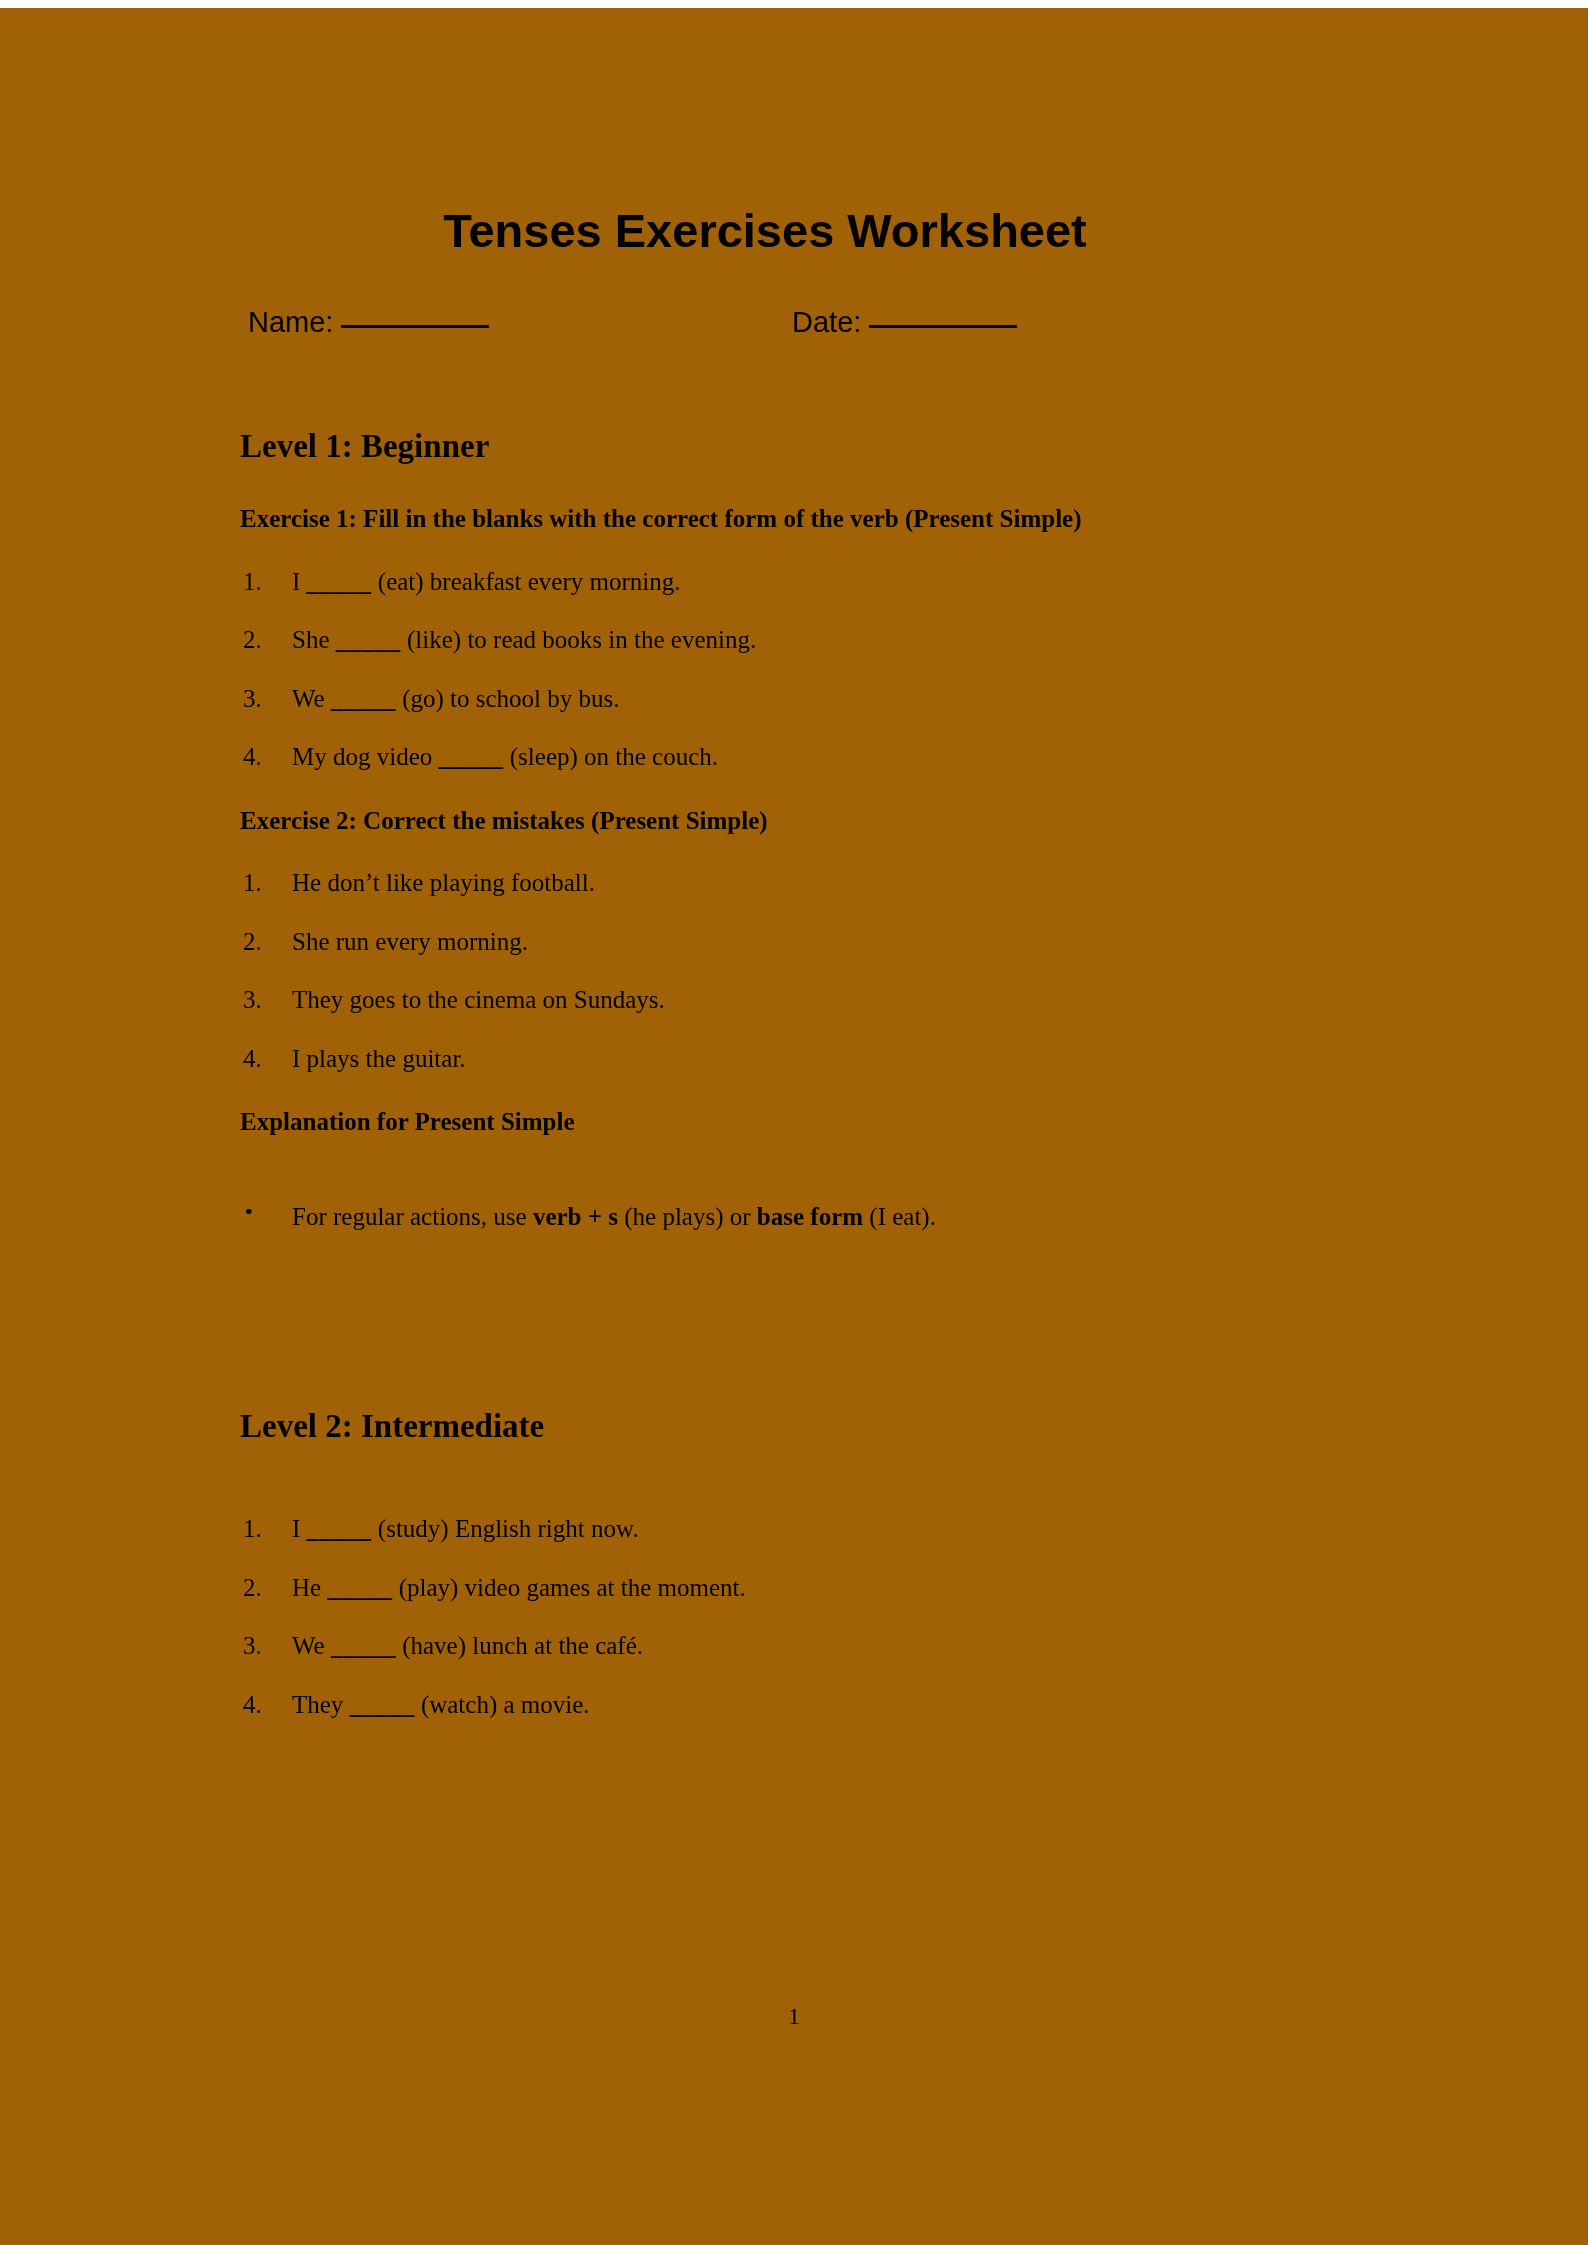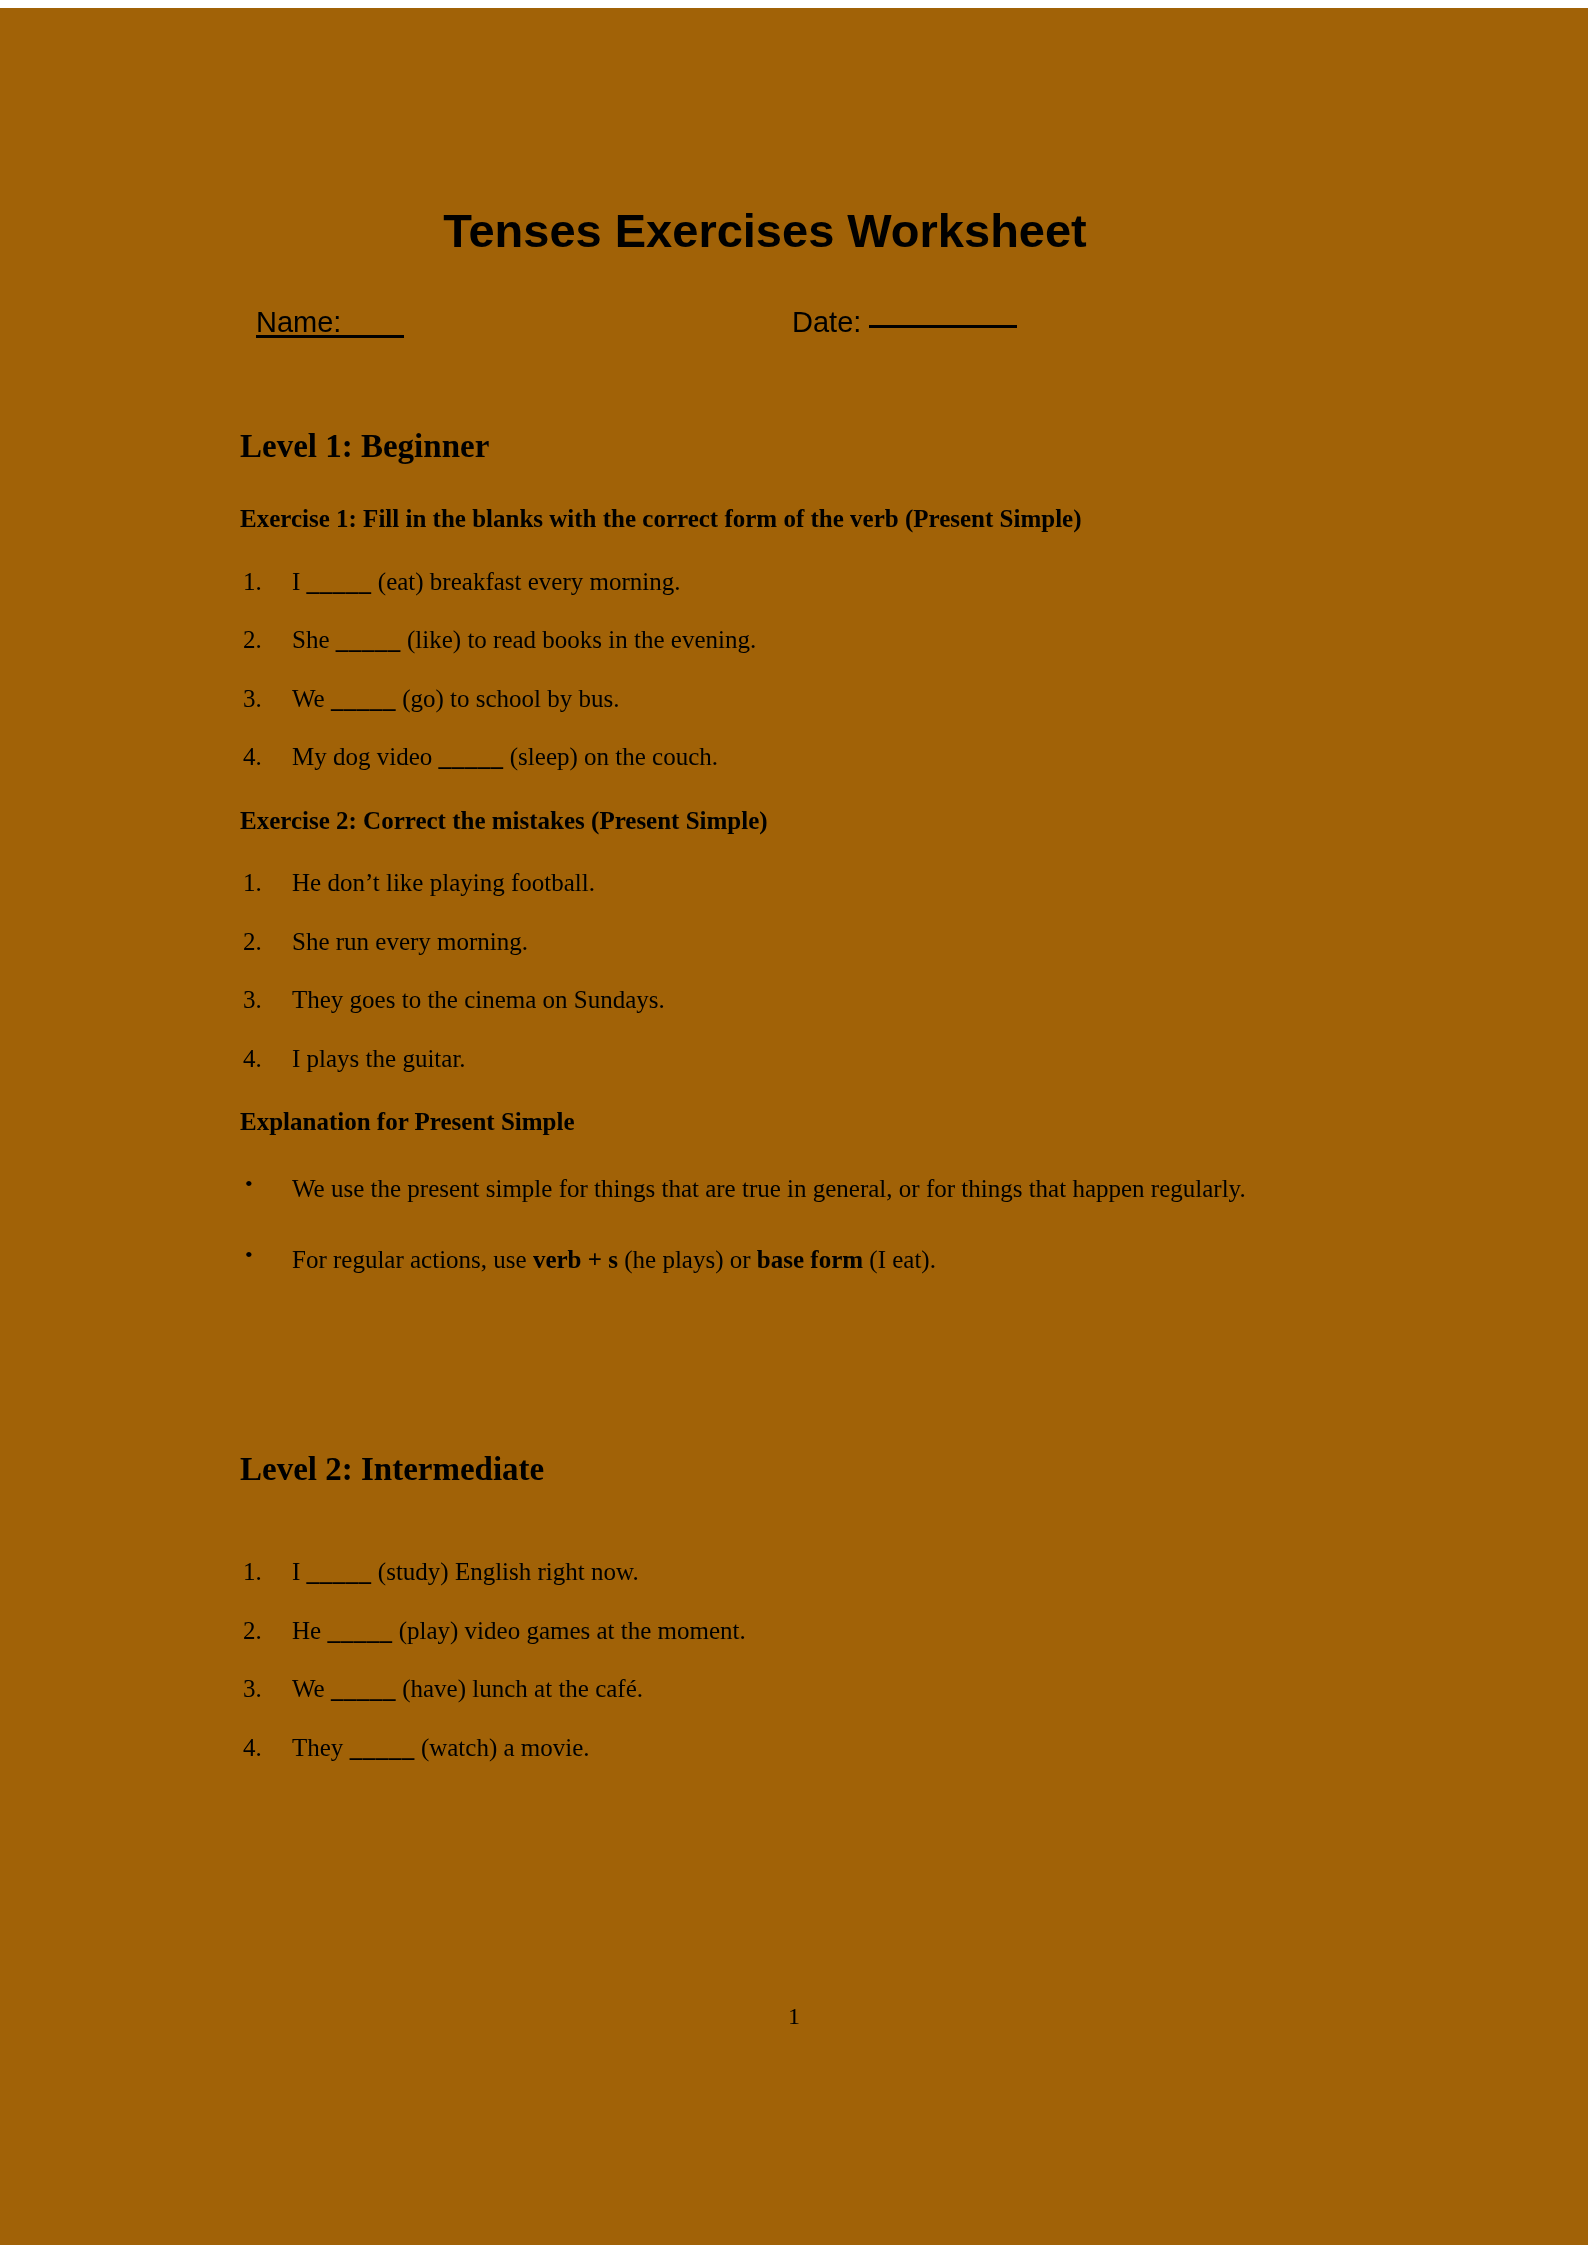--- a/index.html
+++ b/index.html
@@ -48,21 +48,21 @@
     font-family: "Liberation Sans", "DejaVu Sans", sans-serif;
     font-size: 29px;
   }
   .namedate-field {
     position: absolute;
     top: 0;
     display: flex;
     align-items: baseline;
     white-space: nowrap;
   }
-  .namedate-field.name-field { left: 16px; flex-direction: column; }
+  .namedate-field.name-field { left: 8px; }
   .namedate-field.date-field { left: 552px; }
   .namedate-label { margin-right: 8px; }
   .namedate-rule {
     display: inline-block;
     width: 148px;
     border-bottom: 3px solid #000;
     height: 1px;
     position: relative;
     top: -4px;
   }
@@ -196,21 +196,21 @@
       <li>
         <span class="marker">4.</span><span>I plays the guitar.</span>
       </li>
     </ol>
 
     <div class="sp-before-exhead"></div>
     <h3 class="exercise-heading">Explanation for Present Simple</h3>
     <div class="sp-after-exhead"></div>
     <ul class="b-list">
       <li>
-        <span class="marker">•</span><span>We use the present simple for things that are true in general, or for things that happen regularly.</span>
+        <span class="marker">•</span>
       </li>
       <li>
         <span class="marker">•</span><span>For regular actions, use </span><b>verb + s</b><span> (he plays) or </span><b>base form</b><span> (I eat).</span>
       </li>
     </ul>
 
     <div class="sp-section-gap"></div>
     <h2 class="level-heading">Level 2: Intermediate</h2>
     <div class="sp-after-level"></div>
 

